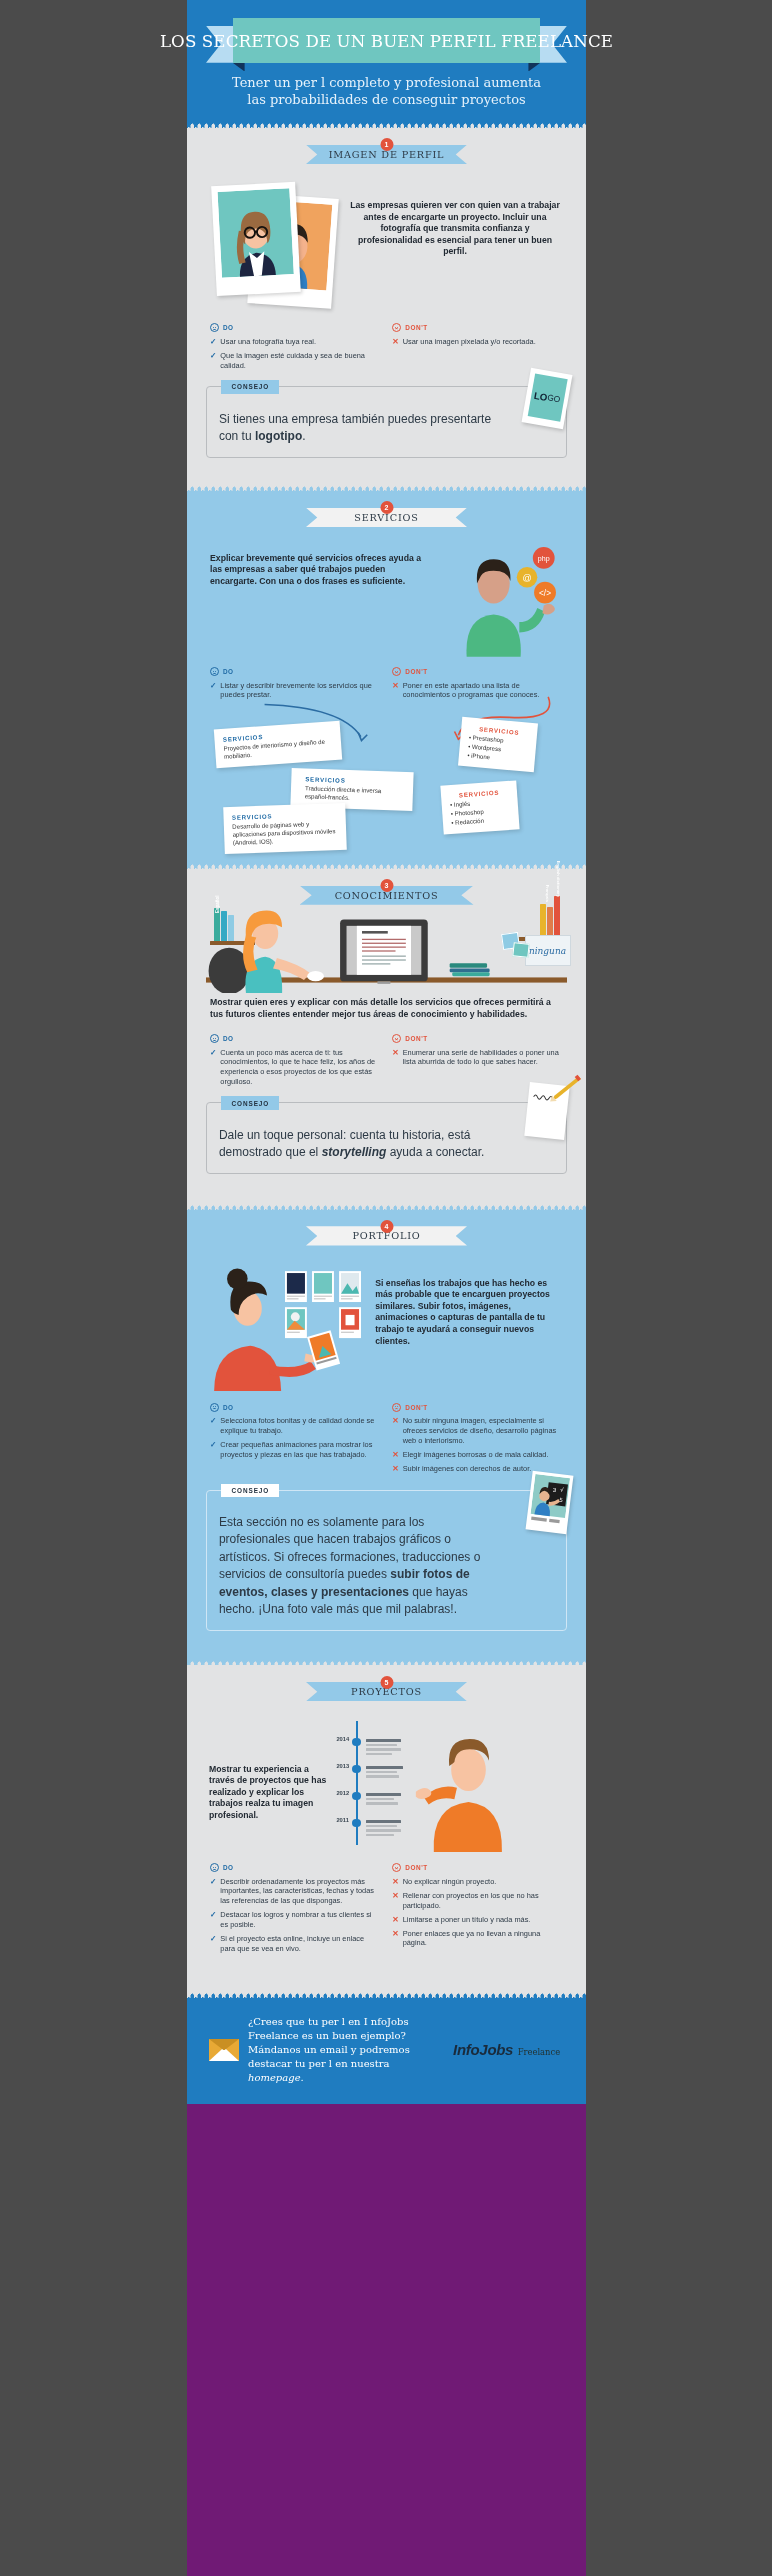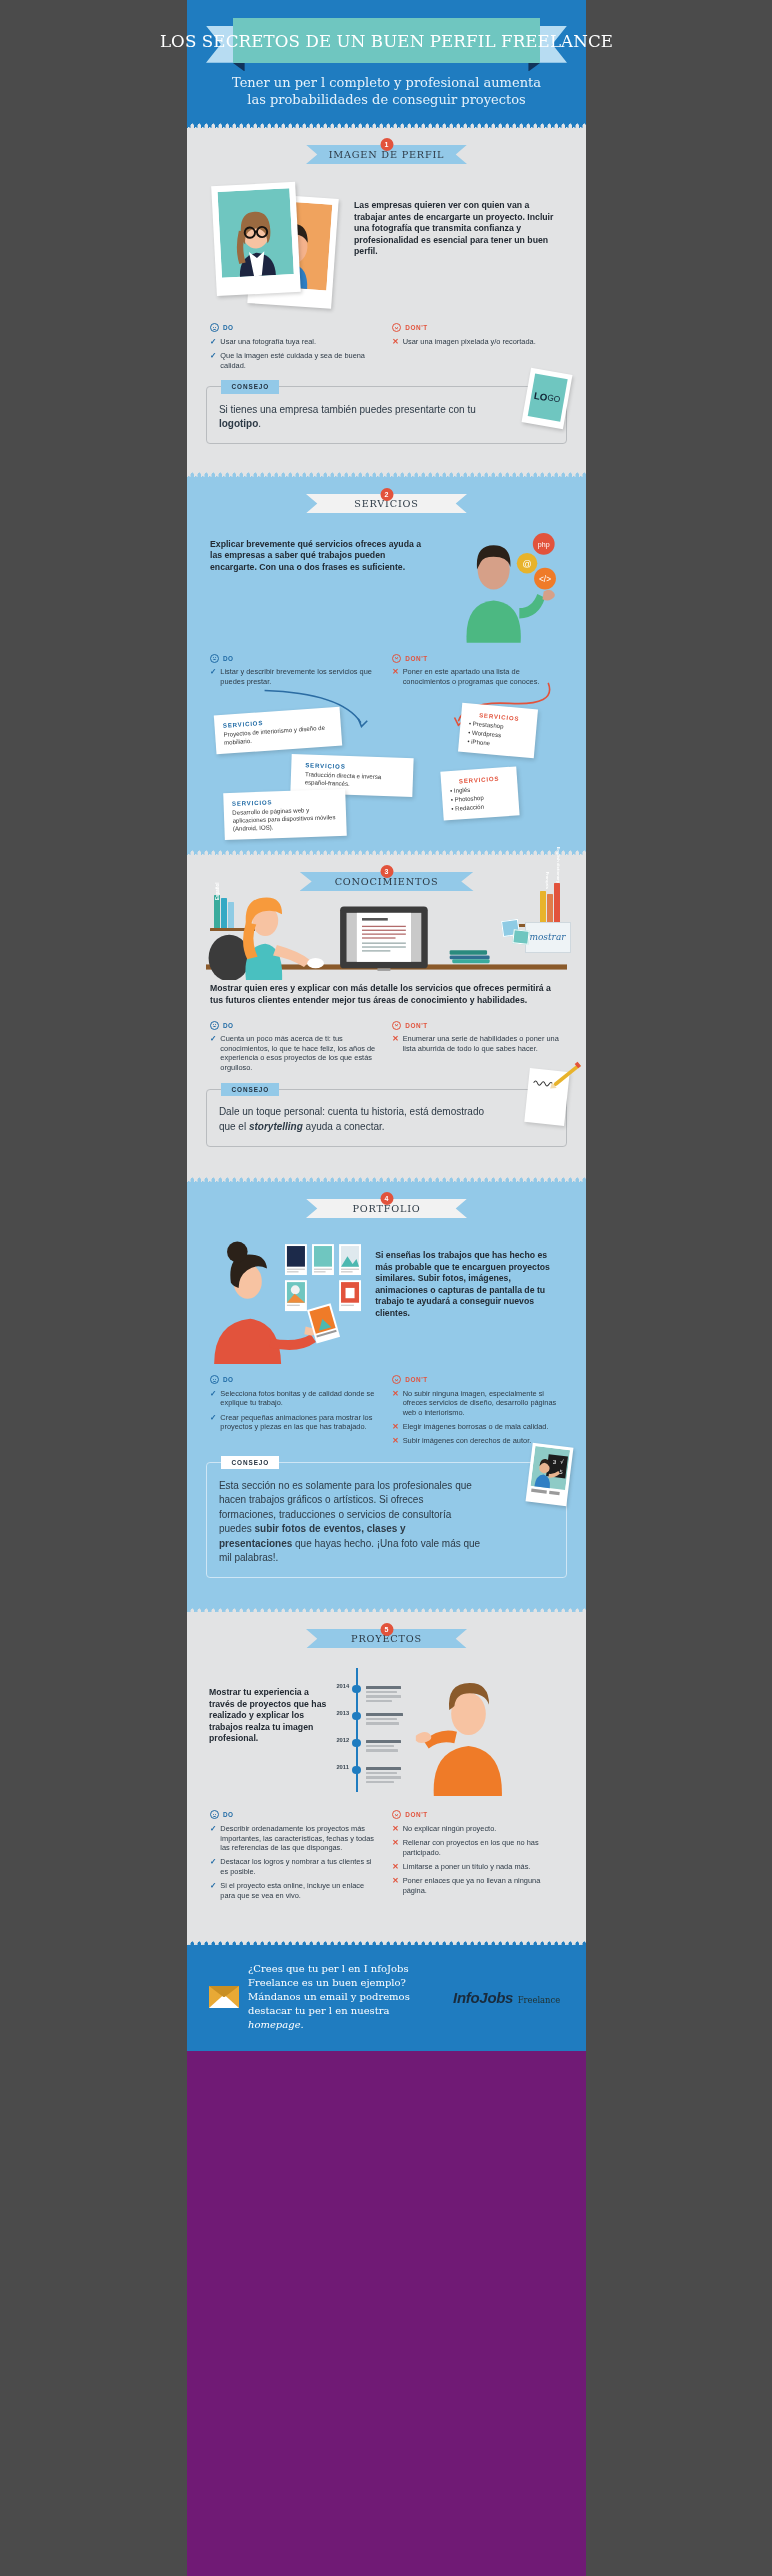--- a/index.html
+++ b/index.html
@@ -181,26 +181,26 @@
     padding: 15.5px 11.6px 11.6px;
   }
   .section.blue .consejo { border-color: #cfe6f5; }
   .consejo-tag {
     position: absolute; top: -7px; left: 14px;
     background: #93c9e8; color: #22313f;
     font-size: 6.4px; font-weight: bold; letter-spacing: 0.9px;
     padding: 3.2px 10.3px;
   }
   .section.blue .consejo-tag { background: #ffffff; }
-  .consejo-text { font-size: 10px; line-height: 1.45; color: #2d3a46; max-width: 84%; }
+  .consejo-text { font-size: 12px; line-height: 1.45; color: #2d3a46; max-width: 84%; margin-top: 8px; }
   .consejo-text b { font-weight: bold; }
   .consejo-text i { font-weight: bold; }
 
   
-  .s1-row { display: flex; gap: 9px; padding: 14px 23px 0; align-items: flex-start; }
+  .s1-row { display: flex; gap: 2px; padding: 14px 23px 0; align-items: flex-start; text-align: center; }
   .photo-stack { position: relative; width: 135px; height: 135px; flex: none; }
   .photo {
     position: absolute; background: #fff; padding: 5.8px 5.8px 16.7px;
     box-shadow: 1.3px 1.9px 3.9px rgba(0,0,0,.18);
   }
   .photo .pic { width: 72px; height: 86px; }
   .photo.back  { left: 41px; top: 18px; transform: rotate(4deg); }
   .photo.front { left: 3.9px;  top: 6.4px; transform: rotate(-3deg); }
 
   .logo-card {
@@ -255,21 +255,21 @@
   }
   .footer-text {
     color: #fff; font-family: "DejaVu Serif", serif; font-size: 10px; line-height: 1.4;
     flex: 1;
   }
   .footer-text i { font-style: italic; }
   .brand { display: flex; align-items: baseline; gap: 4.5px; padding-right: 3.9px; }
   .brand .ij { font-size: 15px; font-weight: bold; color: #1a2b3c; font-style: italic; letter-spacing: -0.3px; }
   .brand .fl { font-size: 8.4px; color: #233; font-family: "DejaVu Serif", serif; }
 
-  .sec5-row { display: flex; gap: 6.4px; padding: 16.7px 22px 0; align-items: flex-start; }
+  .sec5-row { display: flex; gap: 6.4px; padding: 16.7px 22px 0; align-items: center; }
 
   
   .shelf { height: 3.2px; background: #8a5a2b; border-radius: 0.6px; }
   .book { width: 5.8px; border-radius: 0.6px 0.6px 0 0; }
 </style>
 </head>
 <body>
 
 <div class="canvas">
 
@@ -537,21 +537,21 @@
           <rect x="242" y="84" width="44" height="2"></rect>
         </g>
         <rect x="266" y="112" width="20" height="4" fill="#9a9a9a"></rect>
 
         <rect x="378" y="92" width="62" height="6" rx="2" fill="#2f6f8f"></rect>
         <rect x="382" y="98" width="58" height="6" rx="2" fill="#3aab9c"></rect>
         <rect x="378" y="84" width="58" height="7" rx="2" fill="#2a8a7e"></rect>
       </svg>
 
       <div style="position:absolute;right:15.5px;top:55px;width:46px;height:31px;background:#eef3f6;border:0.6px solid #cfd8de;display:flex;align-items:center;justify-content:center">
-        <span style="font-family:'DejaVu Serif',serif;font-style:italic;color:#2b6ca3;font-size:9px">mostrar</span>
+        <span style="font-family:'DejaVu Serif',serif;font-style:italic;color:#2b6ca3;font-size:9px">ninguna</span>
       </div>
       <div style="position:absolute;right:67px;top:53px;width:16.7px;height:15.5px;background:#8ecbe4;border:1.9px solid #fff;transform:rotate(-8deg)"></div>
       <div style="position:absolute;right:58px;top:63px;width:15.5px;height:14px;background:#6fc6c0;border:1.9px solid #fff;transform:rotate(6deg)"></div>
     </div>
 
     <div class="inner" style="padding-top:3.9px">
       <div class="lead">Mostrar quien eres y explicar con más detalle los servicios que ofreces permitirá a tus futuros clientes entender mejor tus áreas de conocimiento y habilidades.</div>
       <div class="dd-row" style="margin-top:14px">
         <div class="dd-col">
           <div class="dd-head dd-do">

